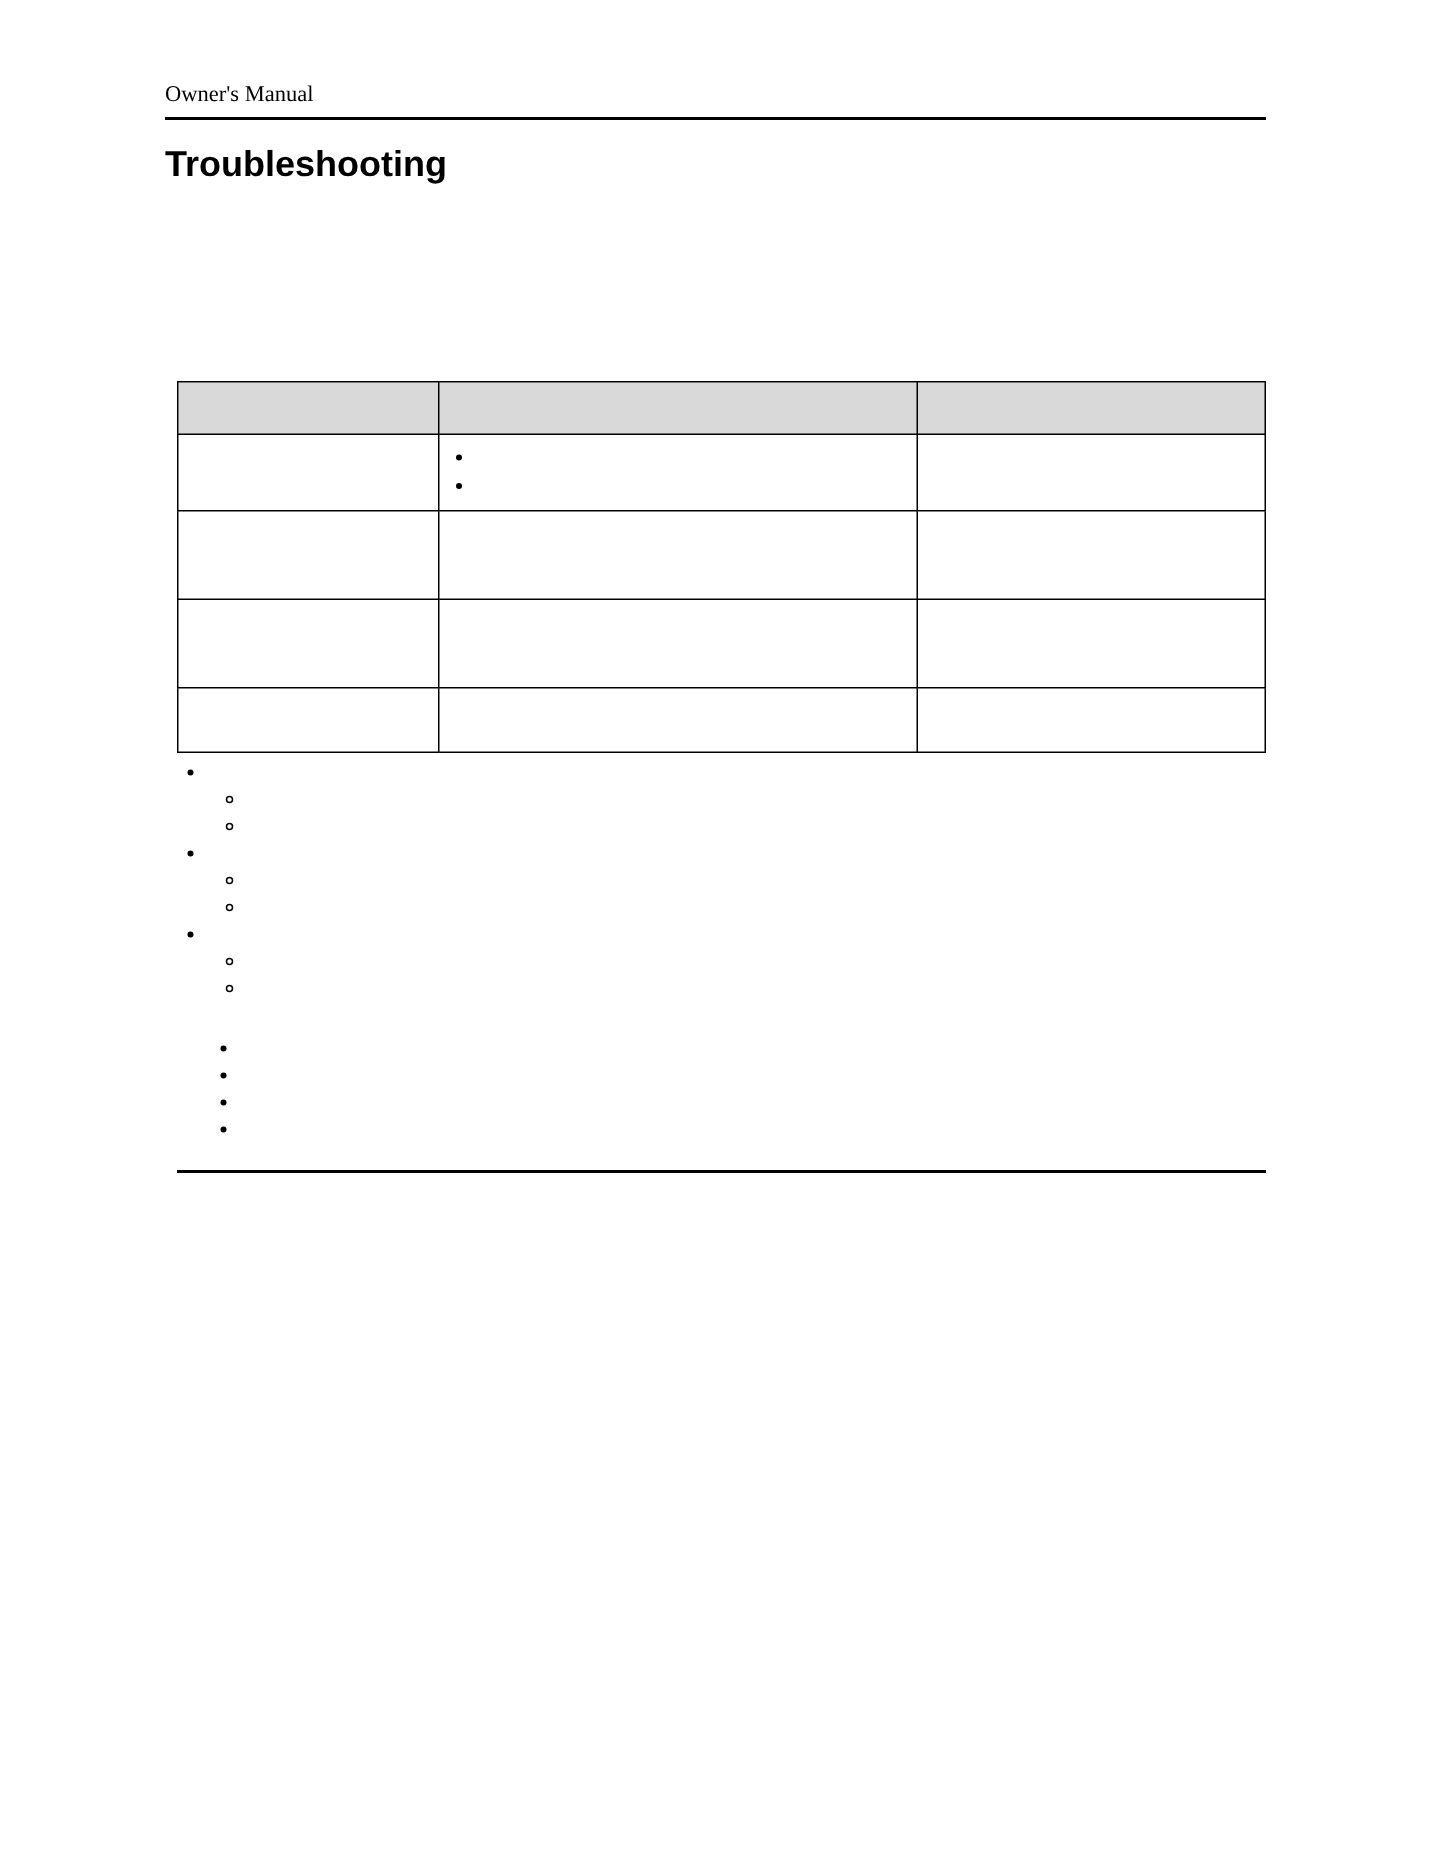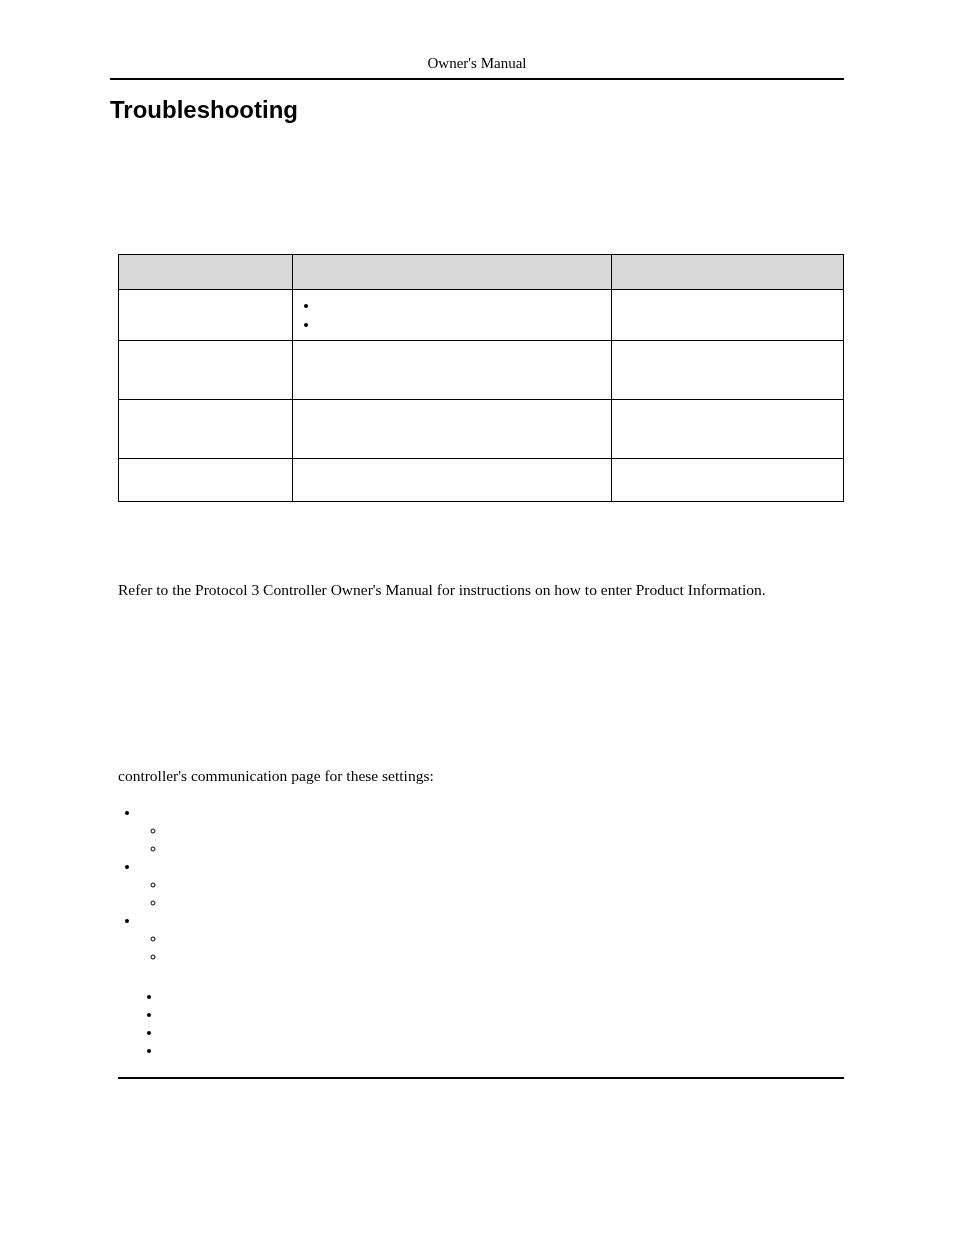--- a/index.html
+++ b/index.html
@@ -6,21 +6,21 @@
     font-family: "Times New Roman", Times, serif;
     font-size: 16px;
     color: #000;
     background: #fff;
     margin: 0;
     padding: 55px 110px 60px 110px;
     width: 954px;
     box-sizing: border-box;
   }
   .header-line {
-    text-align: center;
+    text-align: left;
     font-size: 15px;
     margin: 0 0 6px 0;
   }
   hr.rule {
     border: none;
     border-top: 2.5px solid #000;
     margin: 0;
   }
   h1.section-title {
     font-family: Arial, Helvetica, sans-serif;
@@ -155,23 +155,21 @@
           </tr>
           <tr class="row-short">
             <td>&nbsp;</td>
             <td>&nbsp;</td>
             <td>&nbsp;</td>
           </tr>
         </tbody>
     </table>
   </div>
 
-  <p class="para">Refer to the Protocol 3 Controller Owner's Manual for instructions on how to enter Product Information.</p>
 
-  <p class="para2">controller's communication page for these settings:</p>
 
   <ul class="outer" id="list1">
       <li>&nbsp;<ul class="circ">
           <li>&nbsp;</li>
           <li>&nbsp;</li>
         </ul></li>
       <li>&nbsp;<ul class="circ">
           <li>&nbsp;</li>
           <li>&nbsp;</li>
         </ul></li>

